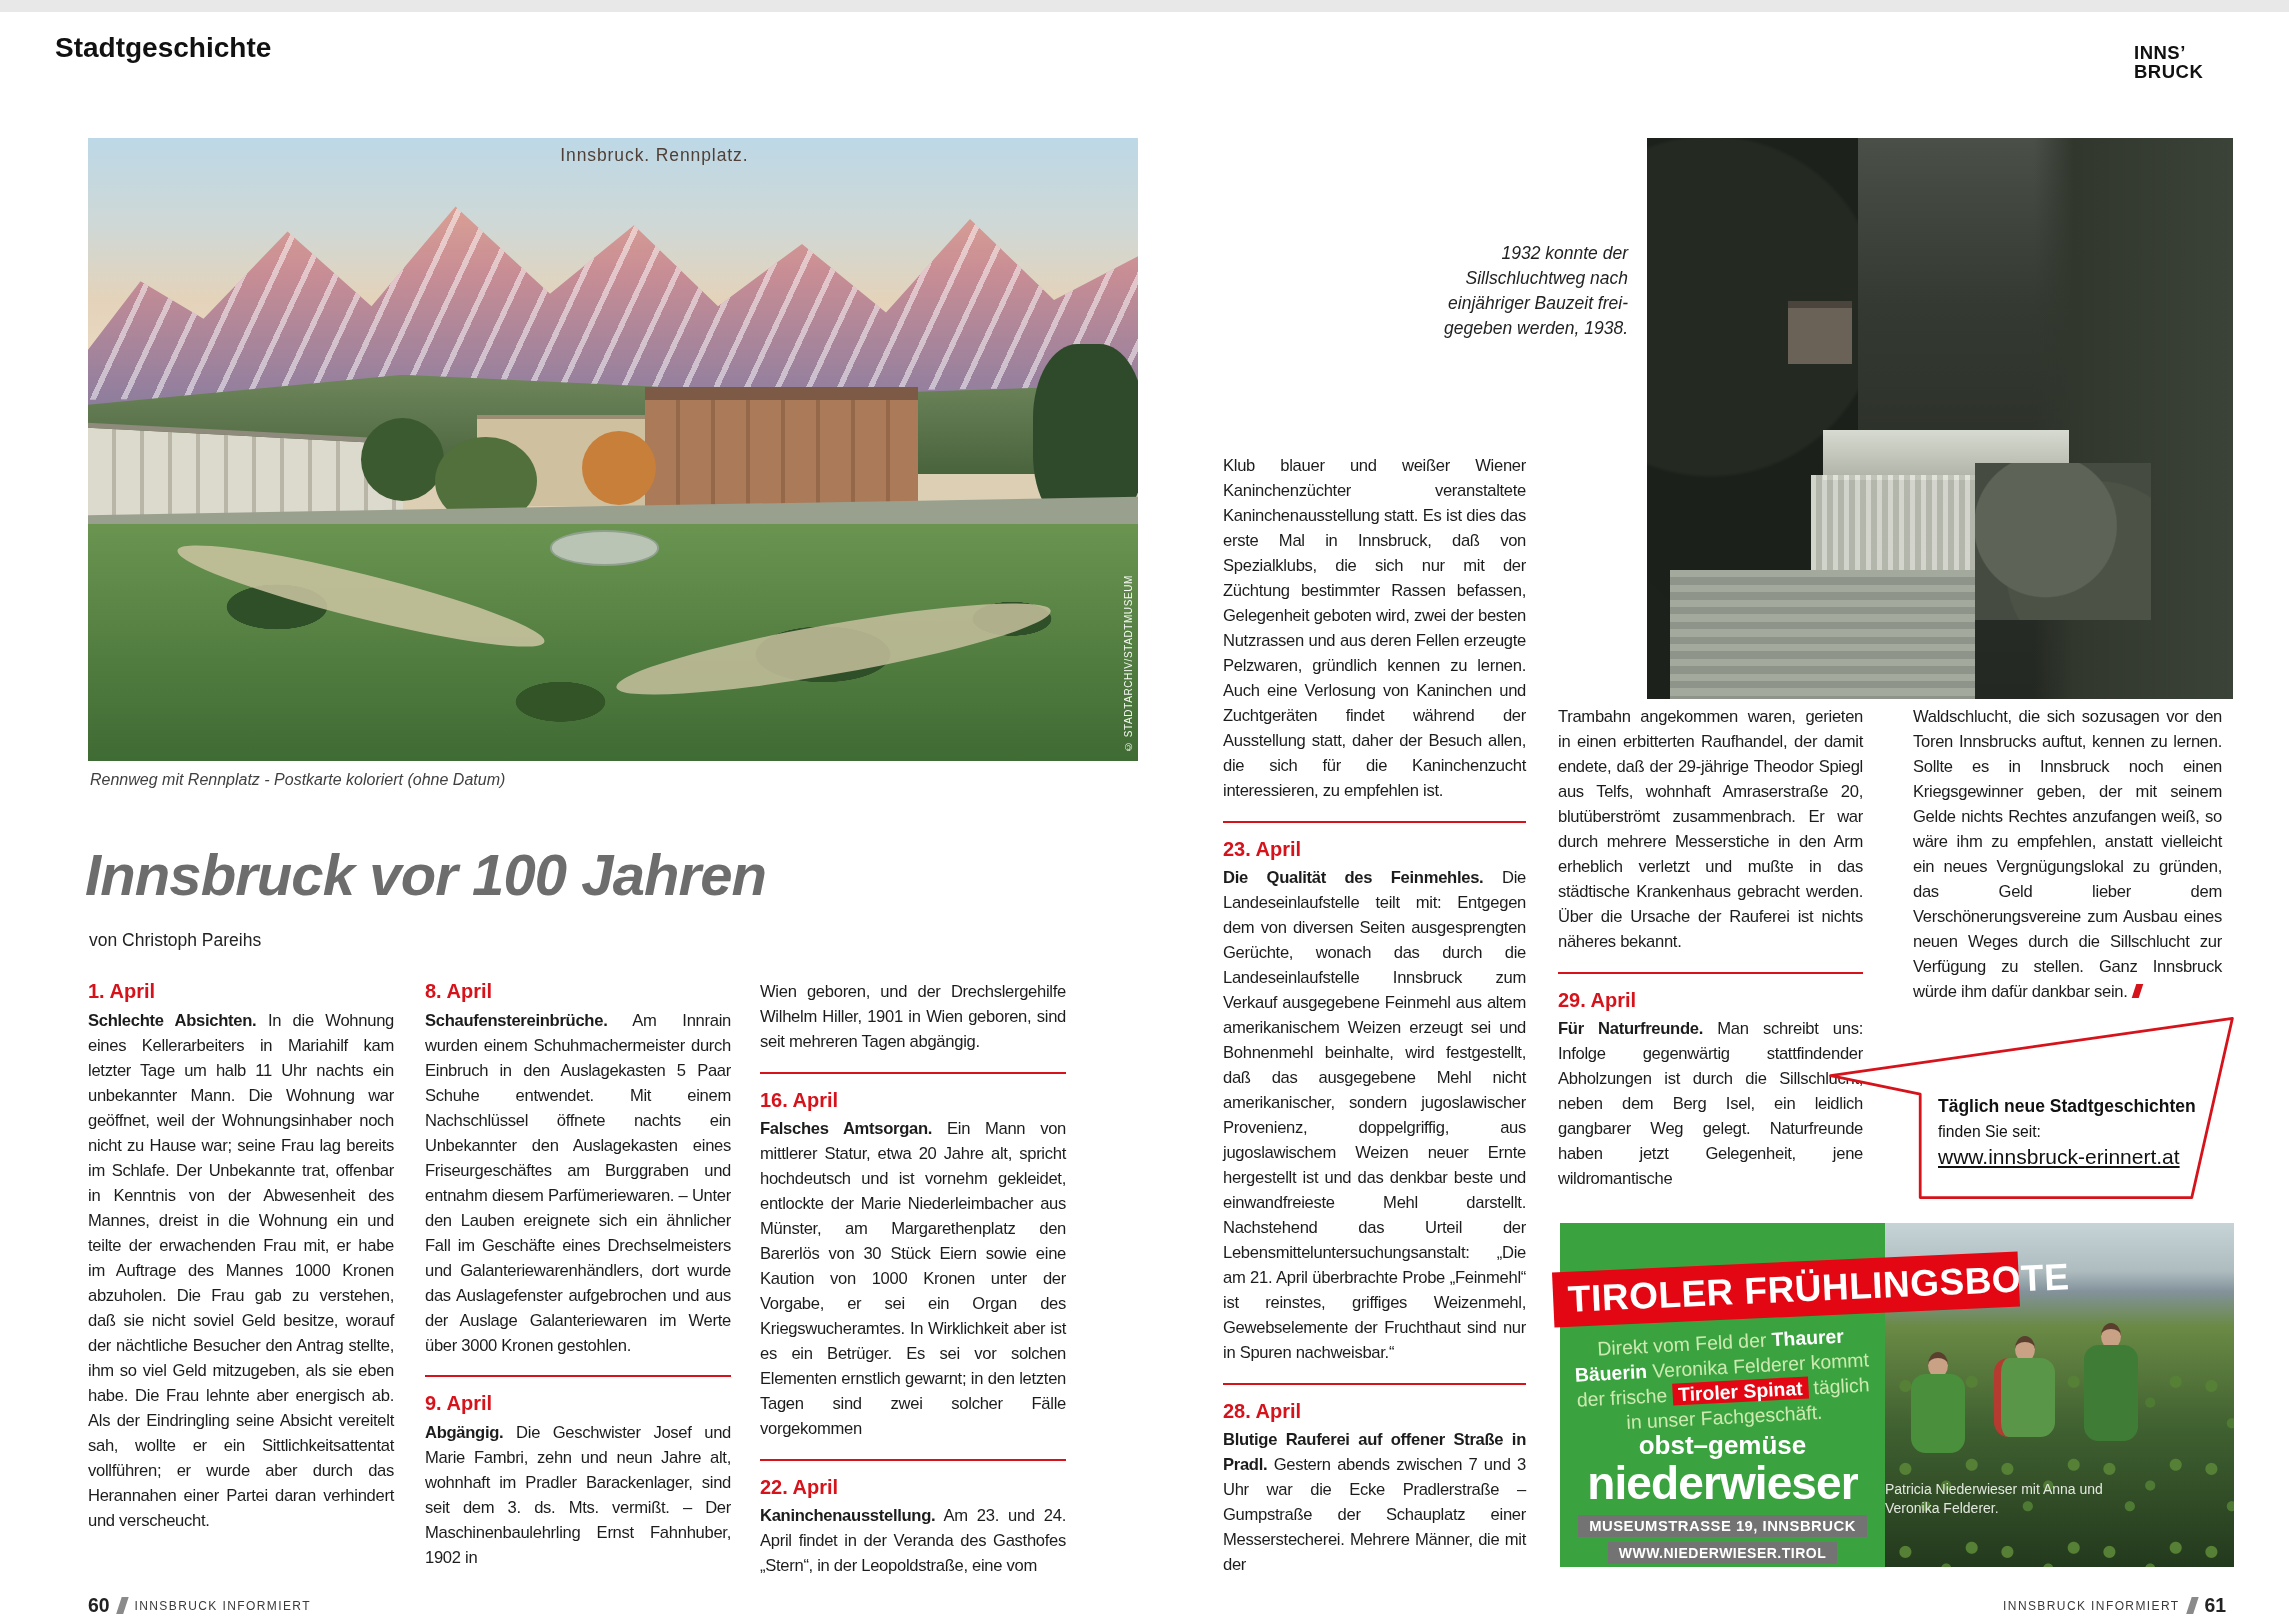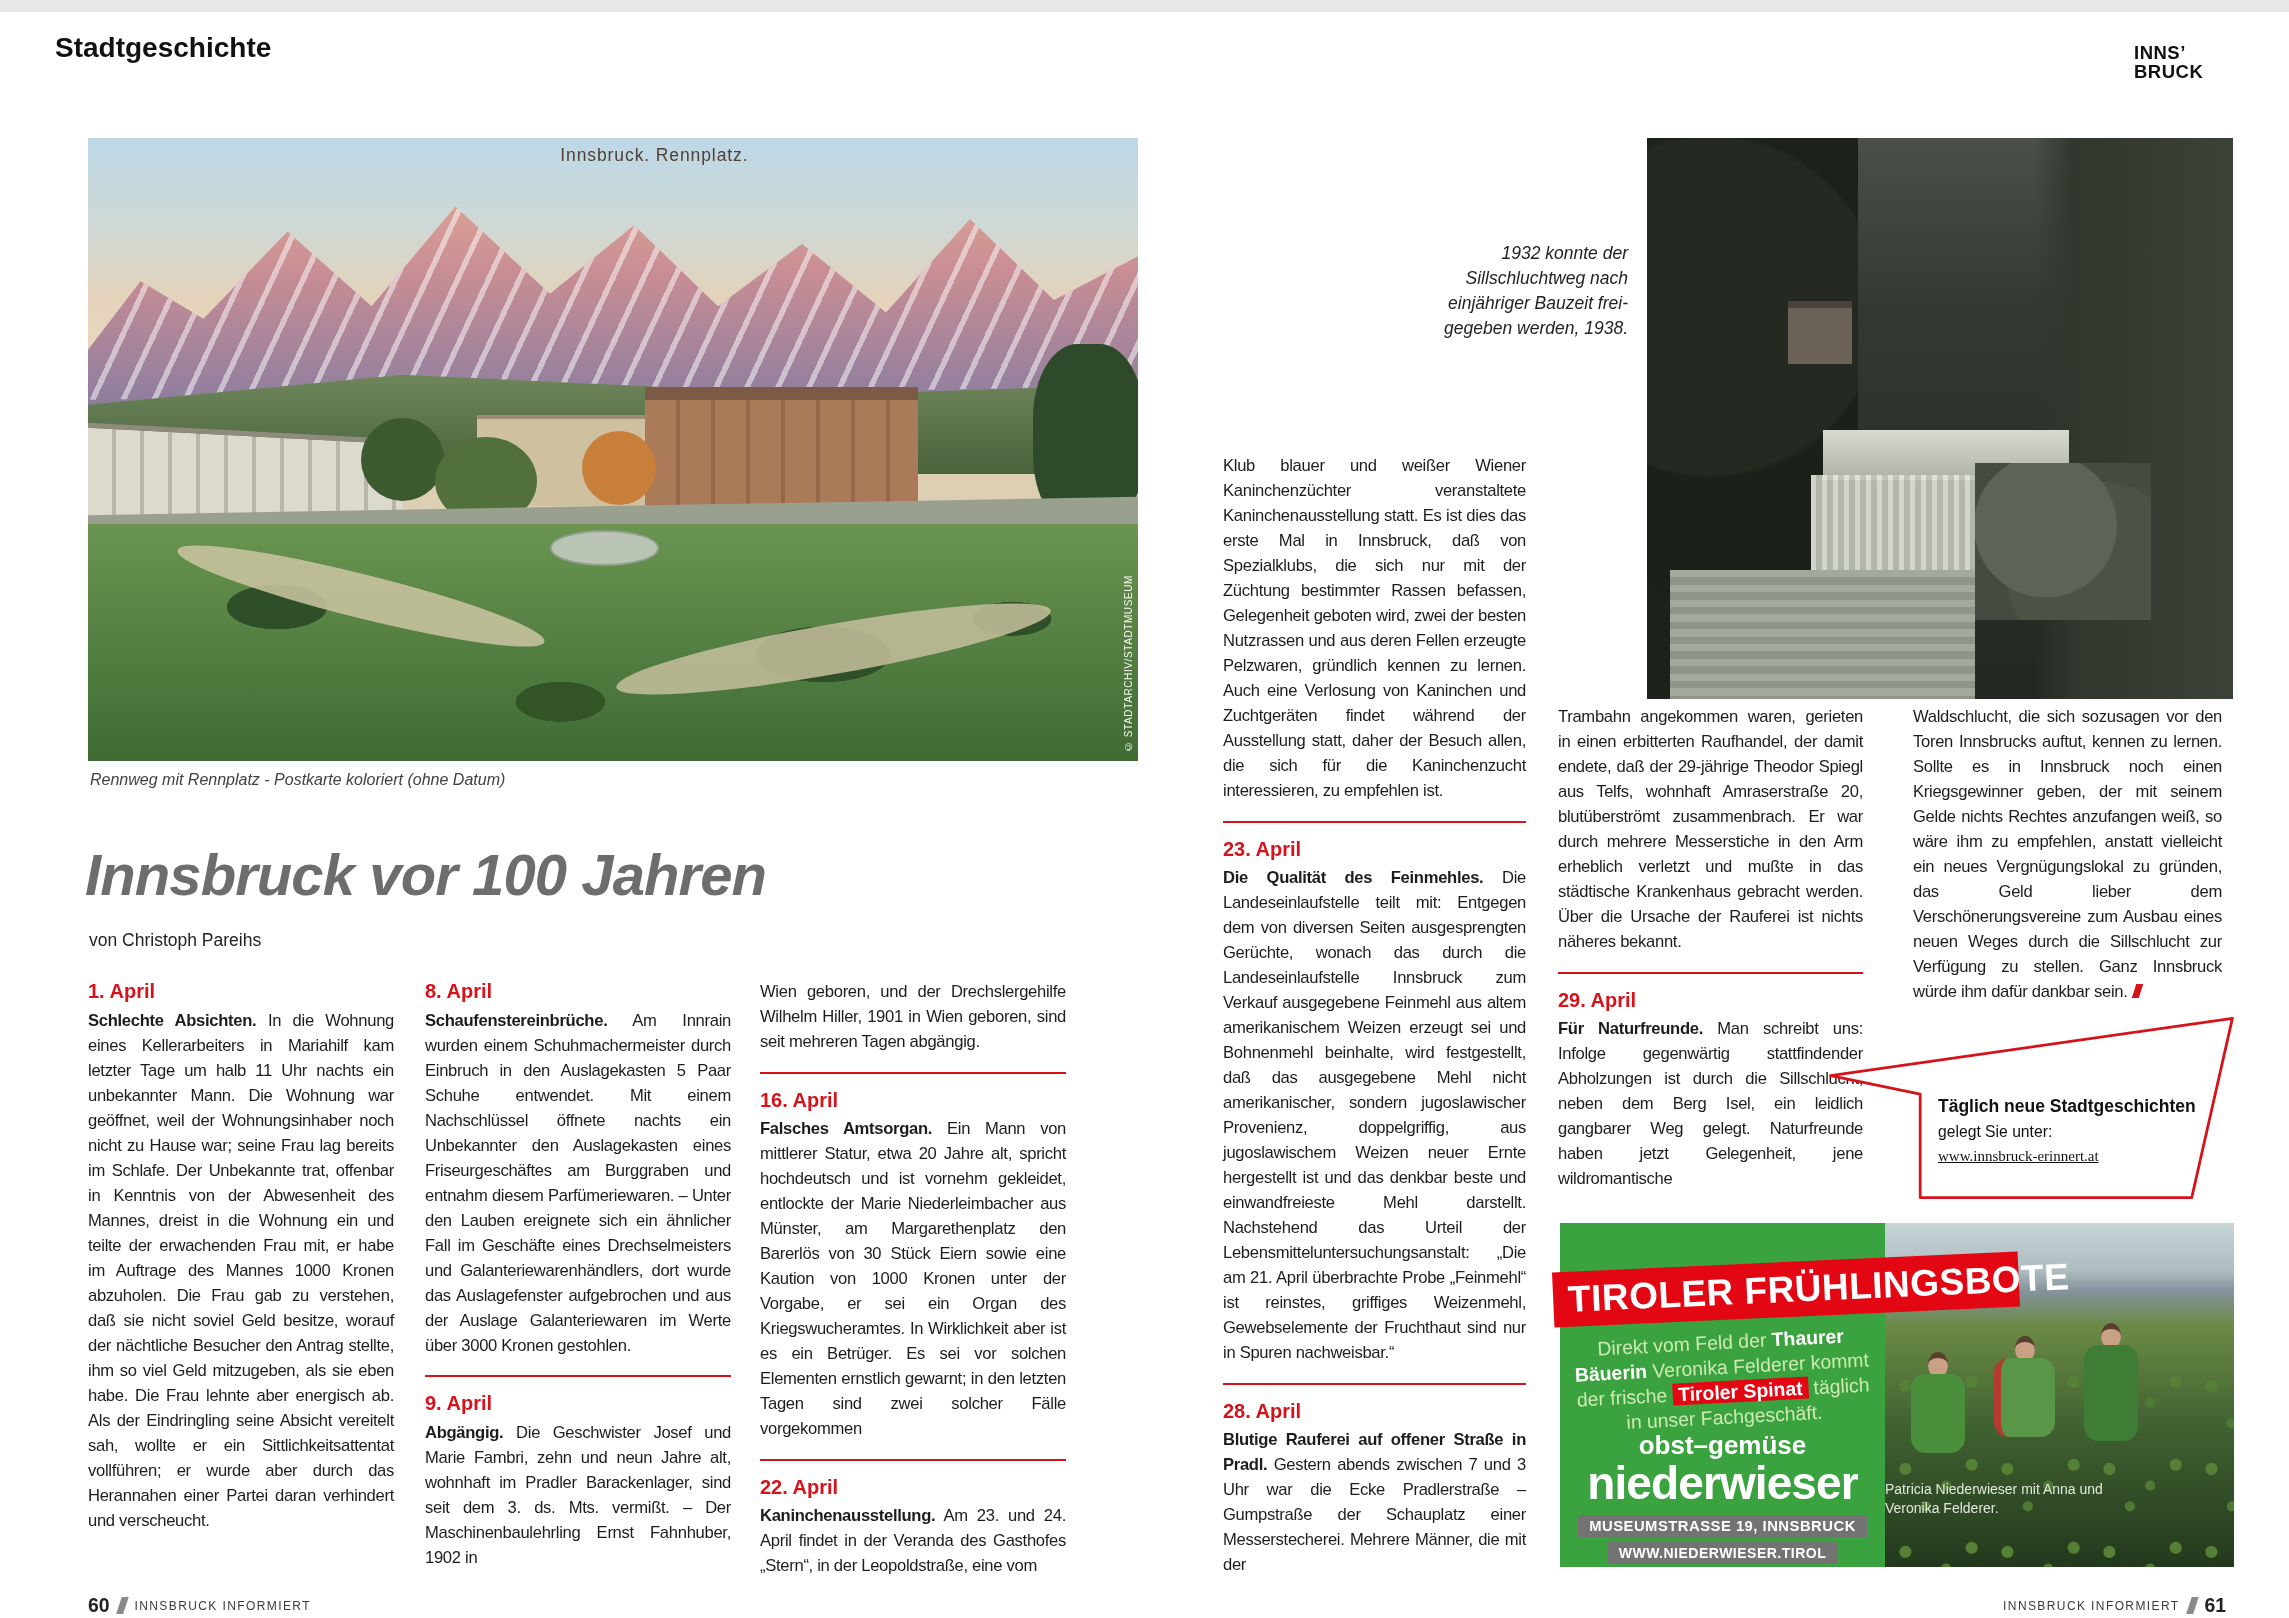--- a/index.html
+++ b/index.html
@@ -73,21 +73,21 @@
         background:radial-gradient(circle at 40% 40%,#5d6356 0 50%,transparent 51%),
                    radial-gradient(circle at 70% 70%,#4c5246 0 55%,transparent 56%),#454b40;}
   .sill-caption{position:absolute;left:1414px;top:229px;width:214px;text-align:right;font-style:italic;
         font-size:17.5px;line-height:25px;color:#222;}
 
   
   .bubble-svg{position:absolute;left:1826px;top:999px;}
   .bubble-text{position:absolute;left:1938px;top:1082px;width:286px;line-height:25px;}
   .bubble-text .b1{font-size:17.5px;font-weight:bold;color:#111;}
   .bubble-text .b2{font-size:15.7px;color:#111;}
-  .bubble-text .b3{font-size:15px;color:#111;text-decoration:underline;font-family:Liberation Serif, serif;}
+  .bubble-text .b3{font-size:21px;color:#111;text-decoration:underline;}
 
   
   .ad{position:absolute;left:1560px;top:1211px;width:674px;height:344px;background:#3aa33f;overflow:visible;}
   .ad-photo{position:absolute;left:325px;top:0;width:349px;height:344px;overflow:hidden;
         background:linear-gradient(180deg,#c6d4d8 0%,#aebcc0 14%,#83929a 20%,#6a8a45 30%,#3f6030 60%,#23391d 100%);}
   .ad-photo-field{position:absolute;left:0;top:40%;width:100%;height:60%;
         background:radial-gradient(circle 6.5px at 20% 30%,#558035 0 5.5px,transparent 6.5px),
                    radial-gradient(circle 5.5px at 60% 50%,#4f7a33 0 4.6px,transparent 5.5px),
                    radial-gradient(circle 6.5px at 85% 25%,#558035 0 5.5px,transparent 6.5px),
                    radial-gradient(circle 5.5px at 40% 75%,#4f7a33 0 4.6px,transparent 5.5px);
@@ -213,21 +213,21 @@
 
   <div class="col" style="left:1913px;top:692px;width:309px;">
     <p><span>Waldschlucht, die sich sozusagen vor den Toren Innsbrucks auftut, kennen zu lernen. Sollte es in Innsbruck noch einen Kriegsgewinner geben, der mit seinem Gelde nichts Rechtes anzufangen weiß, so wäre ihm zu empfehlen, anstatt vielleicht ein neues Vergnügungslokal zu gründen, das Geld lieber dem Verschönerungsvereine zum Ausbau eines neuen Weges durch die Sillschlucht zur Verfügung zu stellen. Ganz Innsbruck würde ihm dafür dankbar sein.</span><span class="endmark"></span></p>
   </div>
 
   <svg class="bubble-svg" width="411" height="194" viewBox="0 0 445 210">
     <polygon points="5,70 440,8 396,202 102,202 102,90" fill="#ffffff" stroke="#d6121b" stroke-width="3" stroke-linejoin="round"></polygon>
   </svg>
   <div class="bubble-text">
     <div class="b1">Täglich neue Stadtgeschichten</div>
-    <div class="b2">gelegt Sie unter:</div>
+    <div class="b2">finden Sie seit:</div>
     <div class="b3">www.innsbruck-erinnert.at</div>
   </div>
 
   <div class="ad">
     <div class="ad-photo">
       <div class="ad-photo-field"></div>
       <div class="fig" style="left:26px;top:129px;">
         <div class="head"></div>
         <div class="body" style="background:#4a8f3c;"></div>
       </div>

